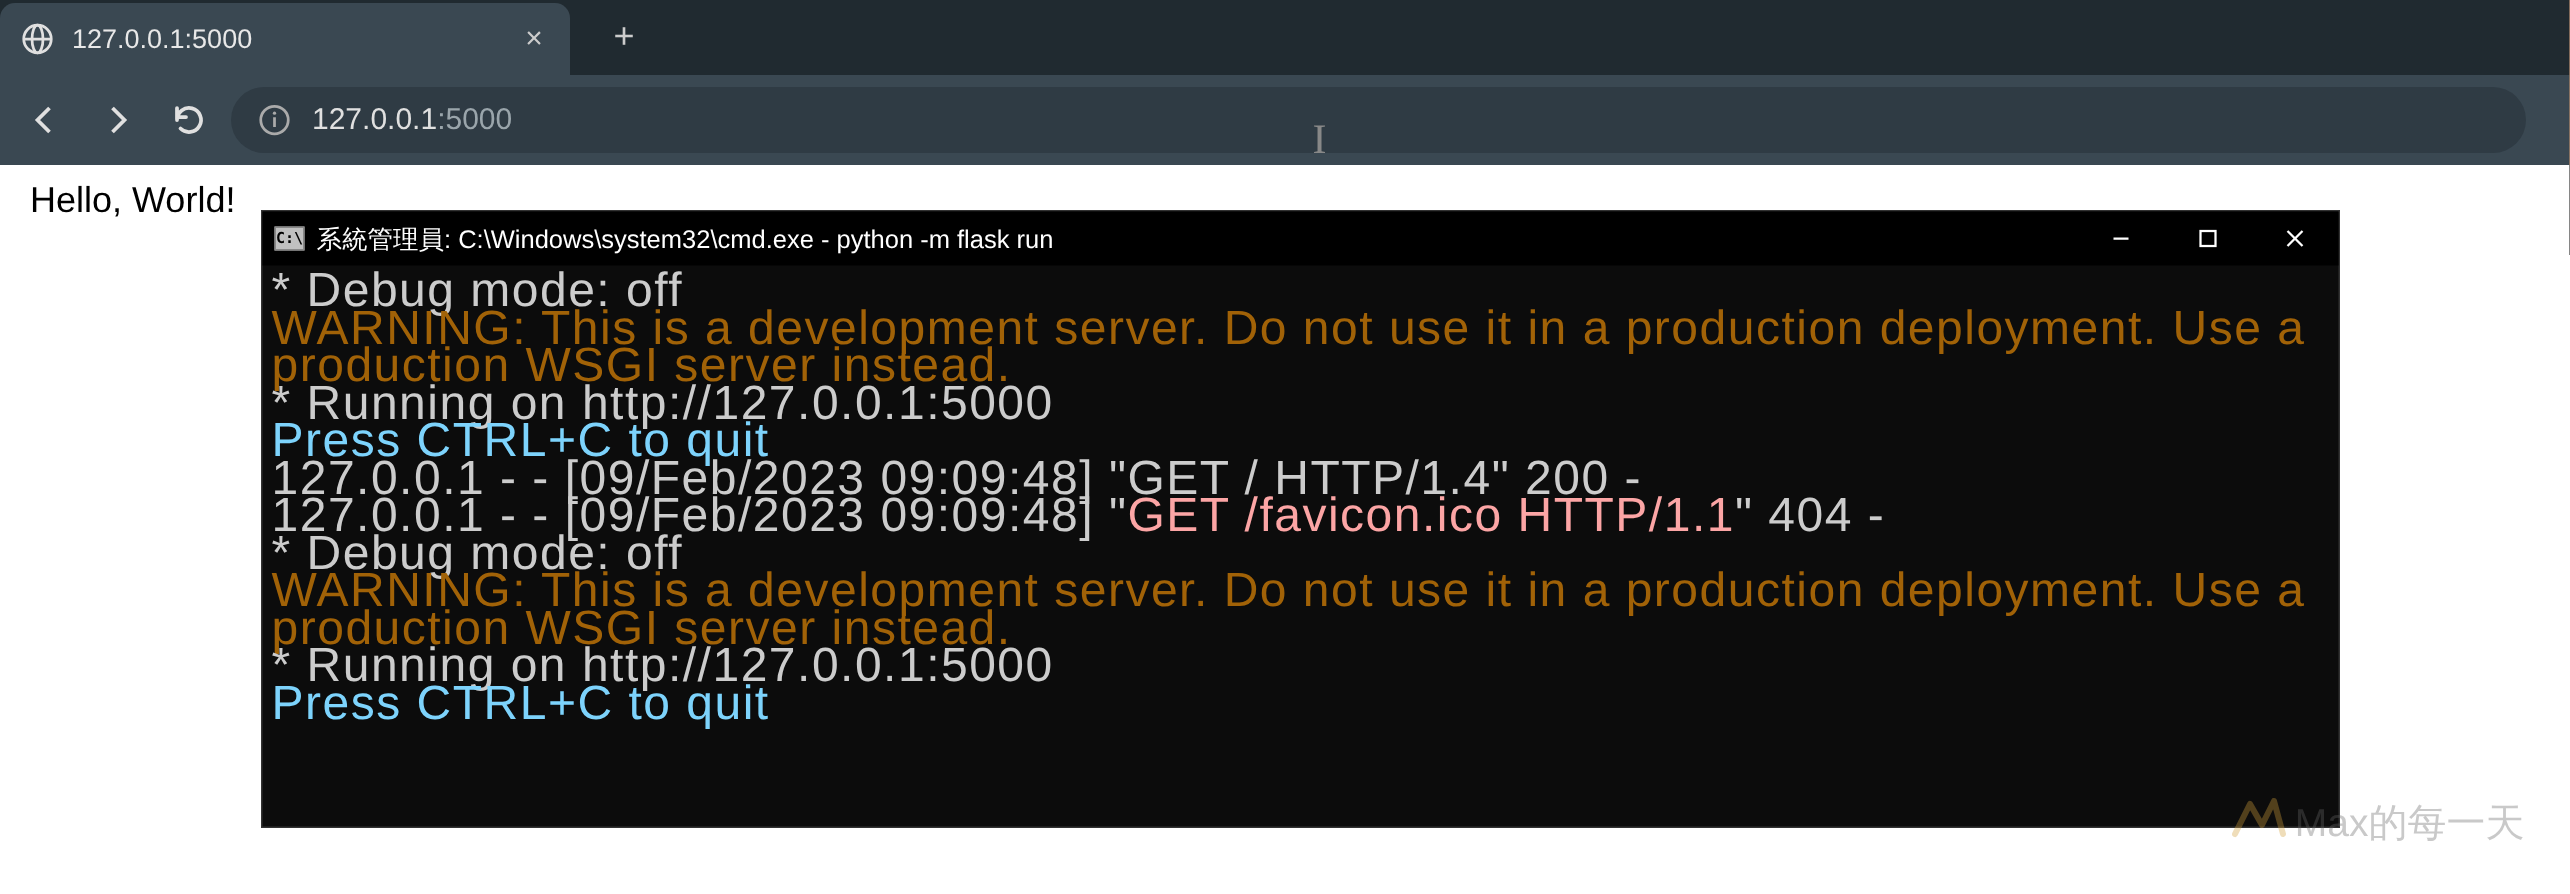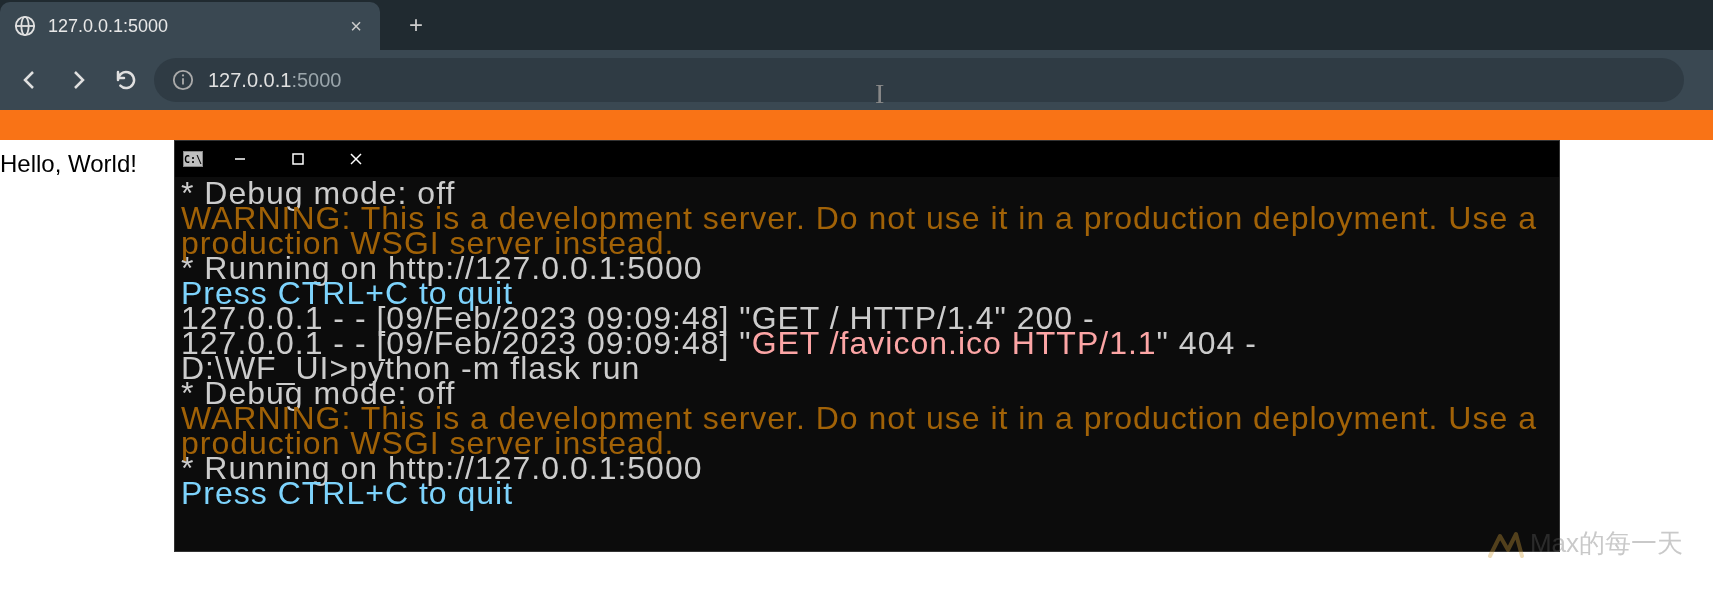--- a/index.html
+++ b/index.html
@@ -1,46 +1,46 @@
 <!DOCTYPE html>
 <html><head>
 <meta charset="utf-8">
 <style>
 *{margin:0;padding:0;box-sizing:border-box;font-family:Arial,sans-serif}
 body{width:1713px;height:596px;overflow:hidden;background:#fff;position:relative}
-.browser-chrome{background:#f97316;height:140px}
+.browser-chrome{background:#f97316;height:110px}
 .tab-bar{height:50px;display:flex;align-items:center;background:#202a30}
 .tab{background:#3a4852;height:48px;width:380px;display:flex;align-items:center;padding:0 14px;border-top-left-radius:10px;border-top-right-radius:10px;color:#e0e0e0;font-size:18px;gap:12px;margin-top:2px}
 .tab-favicon{width:22px;height:22px;display:flex;align-items:center;justify-content:center}
 .tab-favicon svg{width:22px;height:22px}
 .tab-title{flex:1;color:#e8e8e8}
 .tab-close{width:20px;height:20px;display:flex;align-items:center;justify-content:center;color:#ccc;font-size:20px;cursor:pointer}
 .new-tab{width:36px;height:36px;display:flex;align-items:center;justify-content:center;color:#ccc;font-size:24px;margin-left:18px;cursor:pointer}
 .nav-bar{height:60px;background:#3a4852;display:flex;align-items:center;padding:0 10px;gap:8px}
 .nav-btn{width:40px;height:40px;display:flex;align-items:center;justify-content:center;color:#e0e0e0;cursor:pointer}
 .nav-btn svg{width:24px;height:24px;stroke:#e0e0e0;fill:none;stroke-width:2.5}
 .address-bar{flex:1;height:44px;background:#2f3b44;border-radius:22px;display:flex;align-items:center;padding:0 18px;gap:14px;max-width:1530px}
 .info-icon{color:#aaa;display:flex;align-items:center}
 .url-text{color:#e0e0e0;font-size:20px}
 .url-path{color:#9aa5ab}
 .cursor-i{position:absolute;left:875px;top:78px;font-family:serif;font-size:28px;color:#888}
-.page-content{padding:10px 0;font-family:"Times New Roman",serif;font-size:24px;color:#000}
+.page-content{padding:10px 20px;font-family:"Times New Roman",serif;font-size:24px;color:#000}
 .cmd-window{position:absolute;left:174px;top:140px;width:1386px;height:412px;background:#0c0c0c;border:1px solid #333;display:flex;flex-direction:column}
 .cmd-titlebar{height:36px;background:#000;display:flex;align-items:center;padding:0 0 0 8px;color:#fff;font-size:17px;gap:8px}
 .cmd-icon{width:20px;height:16px;background:#c0c0c0;border:1px solid #888;font-size:10px;display:flex;align-items:center;justify-content:center;color:#000;font-family:monospace;font-weight:bold}
 .cmd-title{flex:1;white-space:nowrap;overflow:hidden}
 .win-controls{display:flex;height:100%}
 .win-btn{width:58px;height:100%;display:flex;align-items:center;justify-content:center;color:#fff;cursor:pointer}
 .win-btn svg{width:14px;height:14px;stroke:#fff;fill:none;stroke-width:1.5}
 .cmd-body{flex:1;padding:4px 6px;font-family:"Consolas","Courier New",monospace;font-size:32px;line-height:25px;overflow:hidden;letter-spacing:1px}
 .c-white{color:#cccccc}
 .c-red{color:#a16207}
 .c-yellow{color:#7dd3fc}
 .c-teal{color:#fca5a5}
-.watermark{position:absolute;right:30px;bottom:30px;display:flex;align-items:flex-start;gap:4px;opacity:0.35}
+.watermark{position:absolute;right:30px;bottom:30px;display:flex;align-items:flex-end;gap:4px;opacity:0.35}
 .wm-logo{width:40px;height:40px}
 .wm-text{color:#666;font-size:26px;font-family:"Microsoft YaHei",sans-serif}
 </style>
 </head>
 <body>
 
 <div class="browser-chrome">
   <div class="tab-bar">
     <div class="tab">
       <span class="tab-favicon">
@@ -86,20 +86,21 @@
 
 <span class="cursor-i">I</span>
 
 <div class="page-content">
   <span>Hello, World!</span>
 </div>
 
 <div class="cmd-window">
   <div class="cmd-titlebar">
     <span class="cmd-icon">C:\</span>
+    <span class="cmd-title">系統管理員: C:\Windows\system32\cmd.exe - python  -m flask run</span>
     <div class="win-controls">
       <div class="win-btn">
           <svg viewBox="0 0 14 14">
             <line x1="2" y1="7" x2="12" y2="7"></line>
           </svg>
         </div>
       <div class="win-btn">
           <svg viewBox="0 0 14 14">
             <rect x="2" y="2" width="10" height="10"></rect>
           </svg>
@@ -113,21 +114,20 @@
     </div>
   </div>
   <div class="cmd-body">
     <div class="c-white"> * Debug mode: off</div>
     <div class="c-red">WARNING: This is a development server. Do not use it in a production deployment. Use a production WSGI server instead.</div>
     <div class="c-white"> * Running on http://127.0.0.1:5000</div>
     <div class="c-yellow">Press CTRL+C to quit</div>
     <div class="c-white"><span>127.0.0.1 - - [09/Feb/2023 09:09:48] "</span><span>GET / HTTP/1.4</span><span>" 200 -</span></div>
     <div class="c-white"><span>127.0.0.1 - - [09/Feb/2023 09:09:48] "</span><span class="c-teal">GET /favicon.ico HTTP/1.1</span><span>" 404 -</span></div>
     <div class="c-white"> </div>
-    <div class="c-white">D:\WF_UI&gt;python -m flask run</div>
     <div class="c-white"> * Debug mode: off</div>
     <div class="c-red">WARNING: This is a development server. Do not use it in a production deployment. Use a production WSGI server instead.</div>
     <div class="c-white"> * Running on http://127.0.0.1:5000</div>
     <div class="c-yellow">Press CTRL+C to quit</div>
   </div>
 </div>
 
 <div class="watermark">
   <svg class="wm-logo" viewBox="0 0 40 40">
       <polyline points="4 30 14 10 22 24 30 8 36 30" fill="none" stroke="#d4a03a" stroke-width="4" stroke-linejoin="round" stroke-linecap="round"></polyline>

